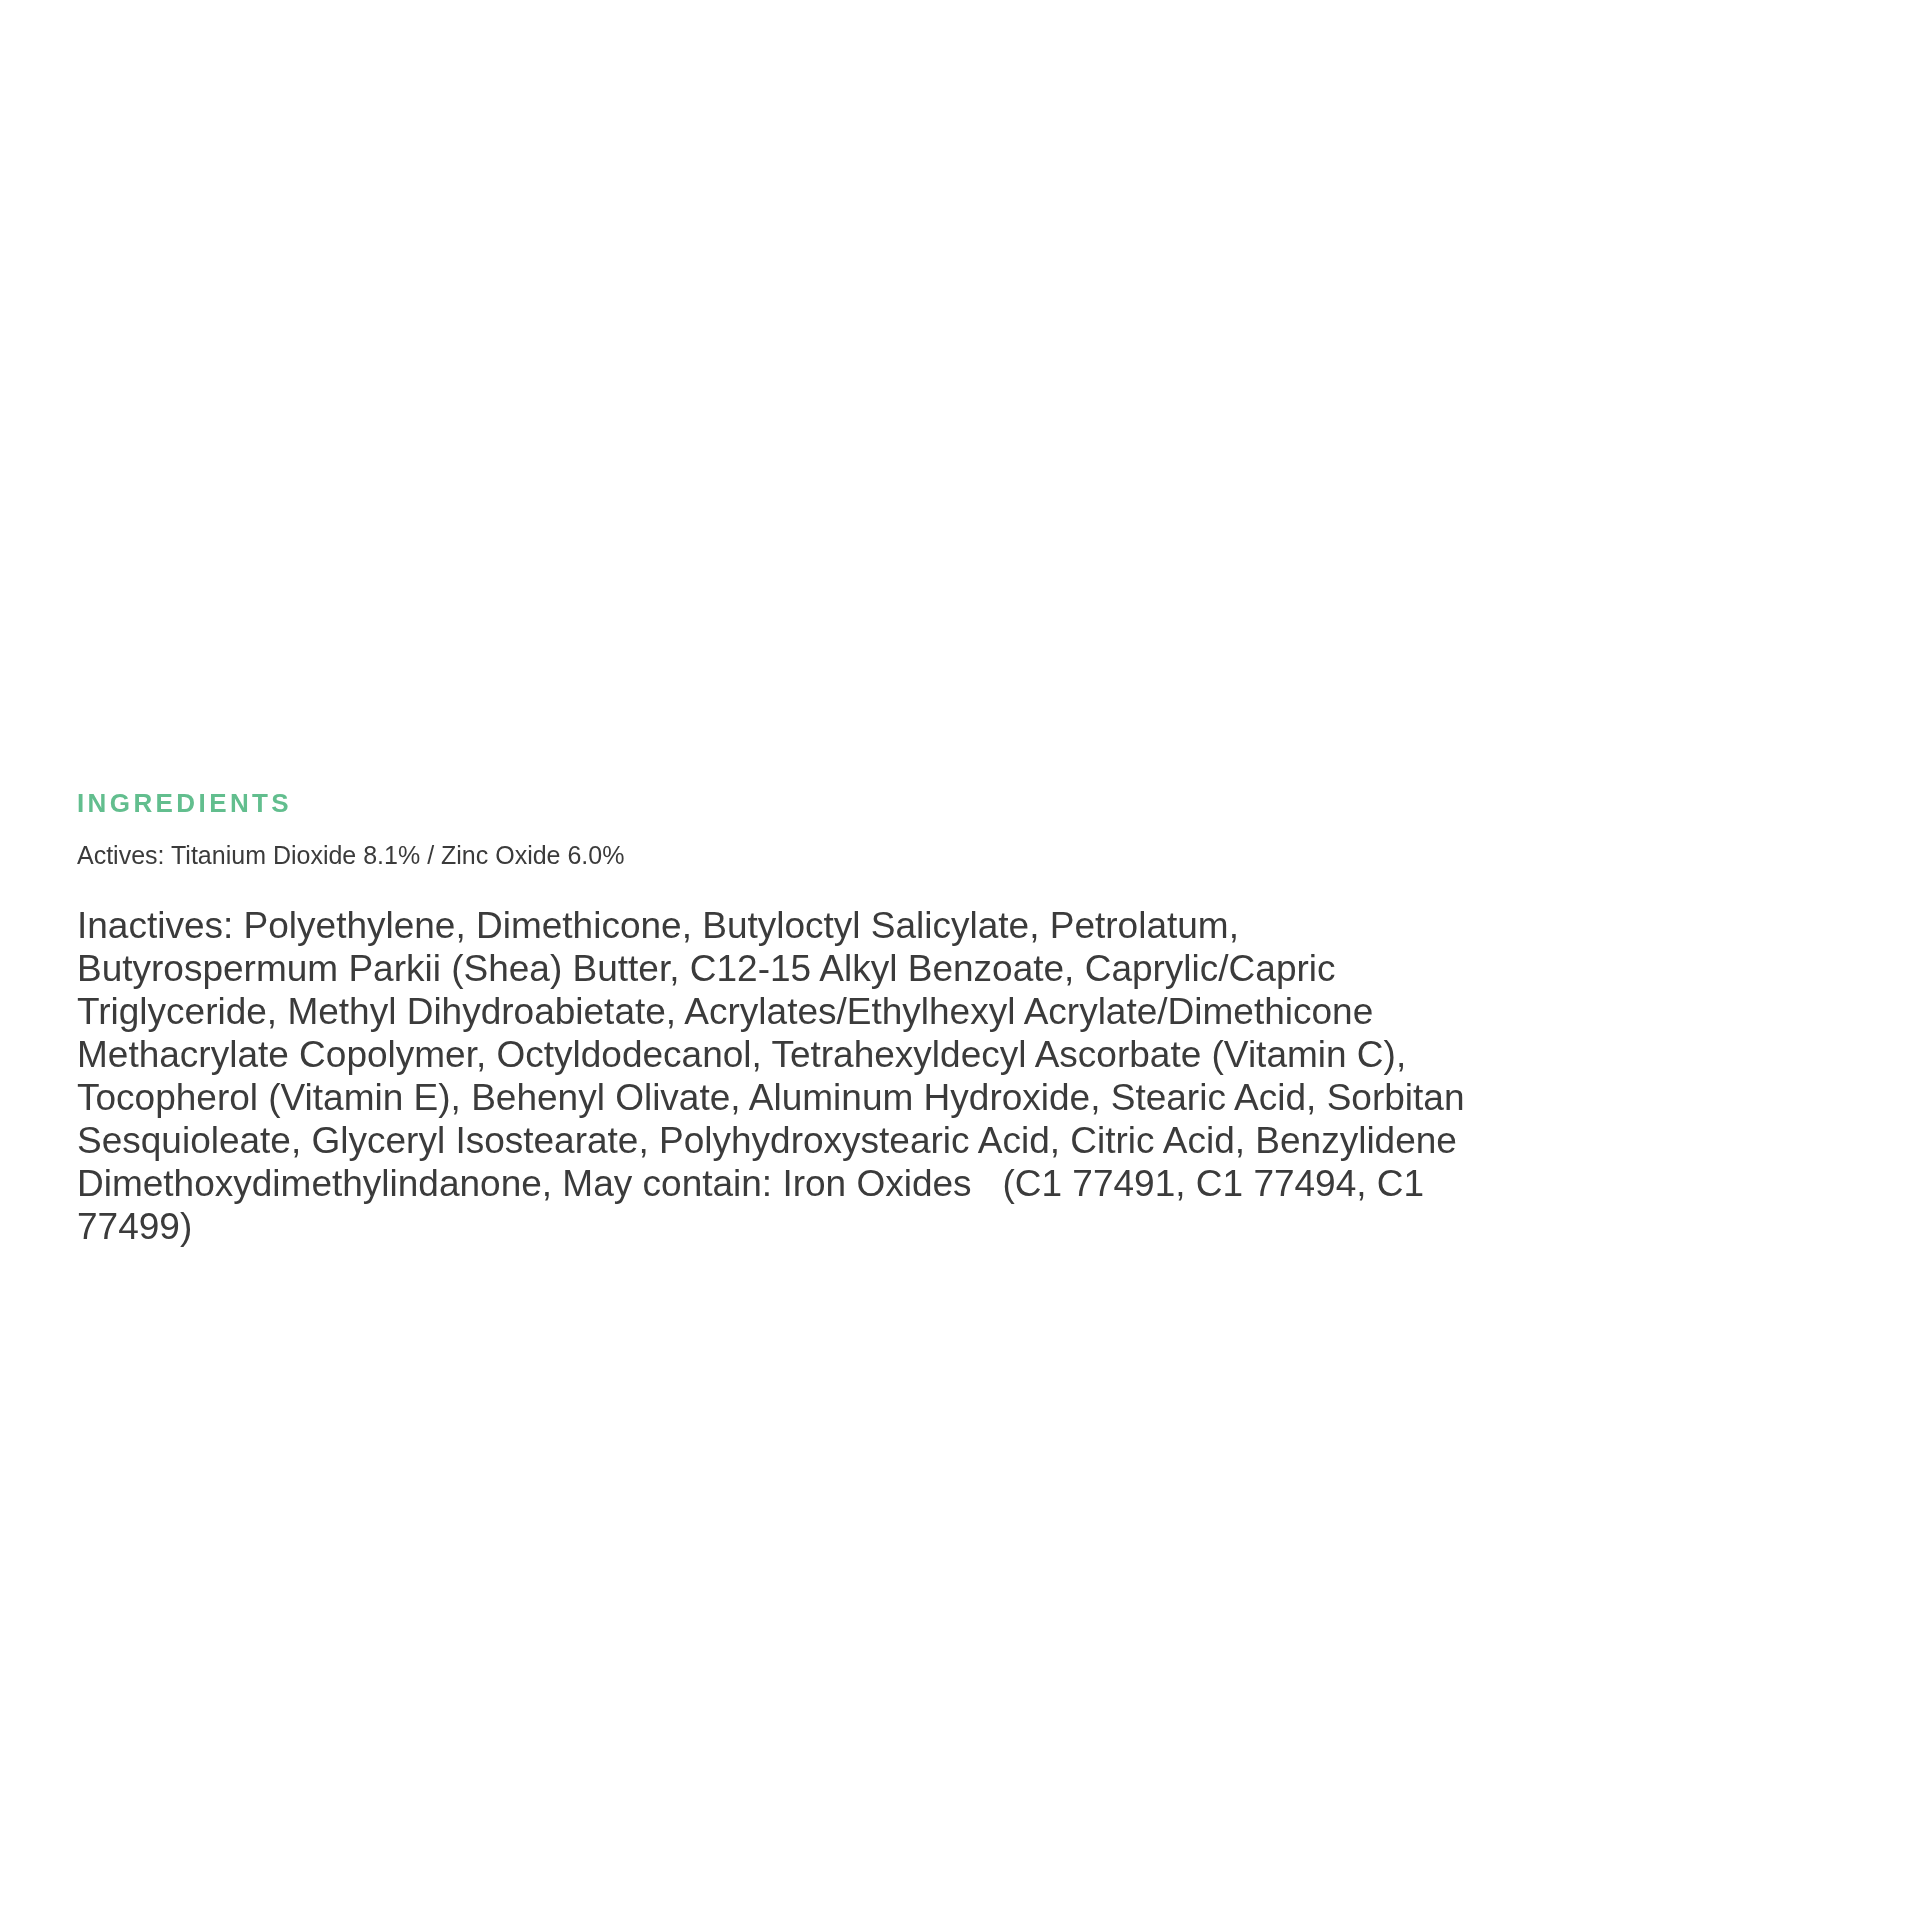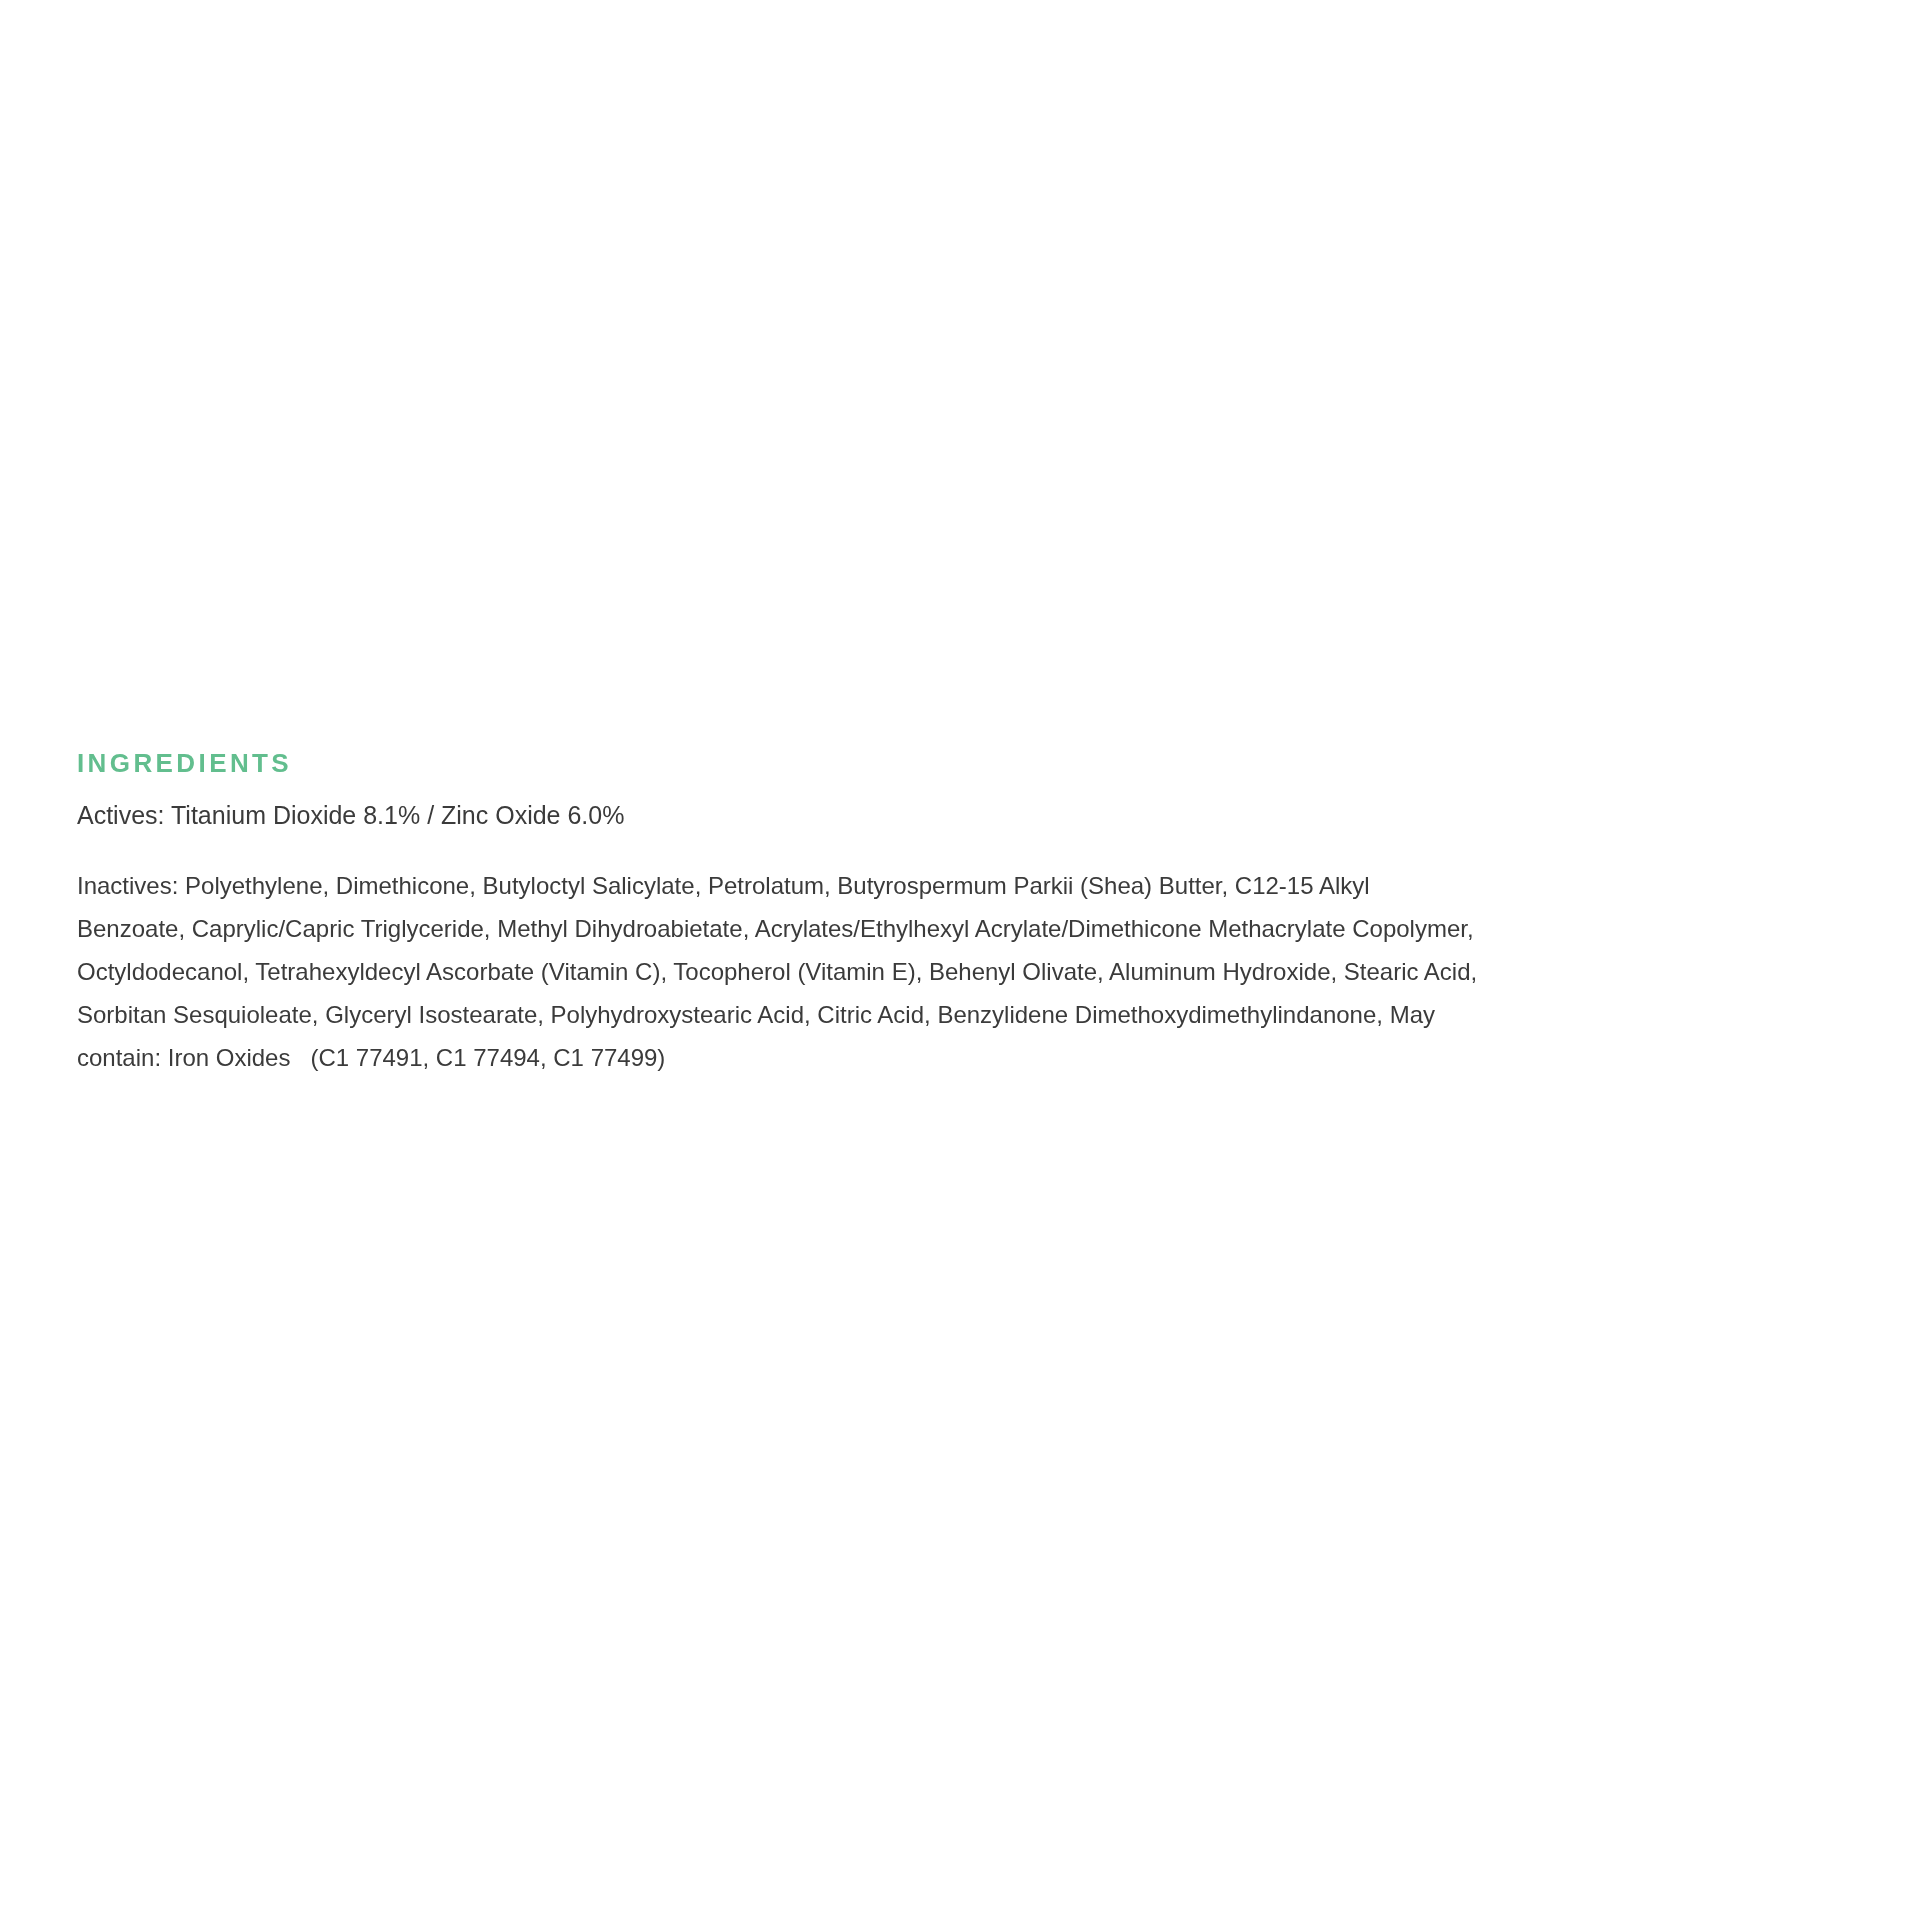--- a/index.html
+++ b/index.html
@@ -10,39 +10,39 @@
   body {
     width: 1931px;
     height: 1931px;
     position: relative;
     font-family: "Liberation Sans", sans-serif;
     color: #3b3b3b;
   }
   .label-content {
     position: absolute;
     left: 77px;
-    top: 748px;
+    top: 788px;
     width: 1405px;
   }
   .heading {
     margin: 0 0 15.4px 0;
     font-size: 26px;
     font-weight: 800;
     letter-spacing: 3.4px;
     color: #62be8e;
   }
   .actives-line {
     margin: 0 0 27px 0;
     font-size: 25px;
     line-height: 43px;
     white-space: pre-wrap;
   }
   .inactives-paragraph {
     margin: 0;
-    font-size: 24px;
+    font-size: 37px;
     line-height: 43px;
     white-space: pre-wrap;
   }
 </style>
 </head>
 <body>
 
 <div class="label-content">
   <h1 class="heading">INGREDIENTS</h1>
   <p class="actives-line">Actives: Titanium Dioxide 8.1% / Zinc Oxide 6.0%</p>

